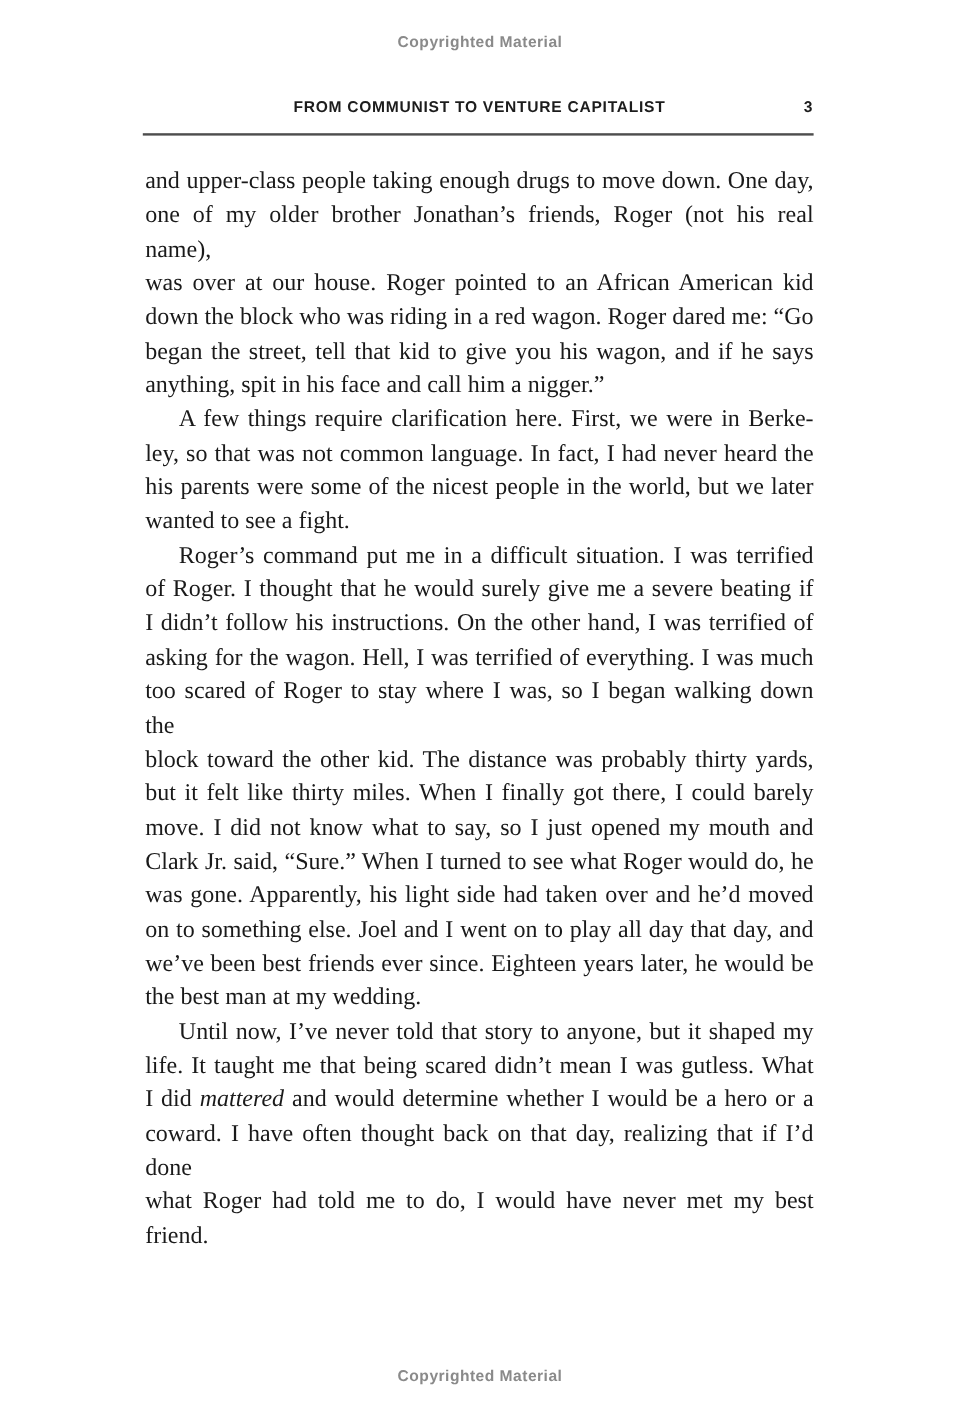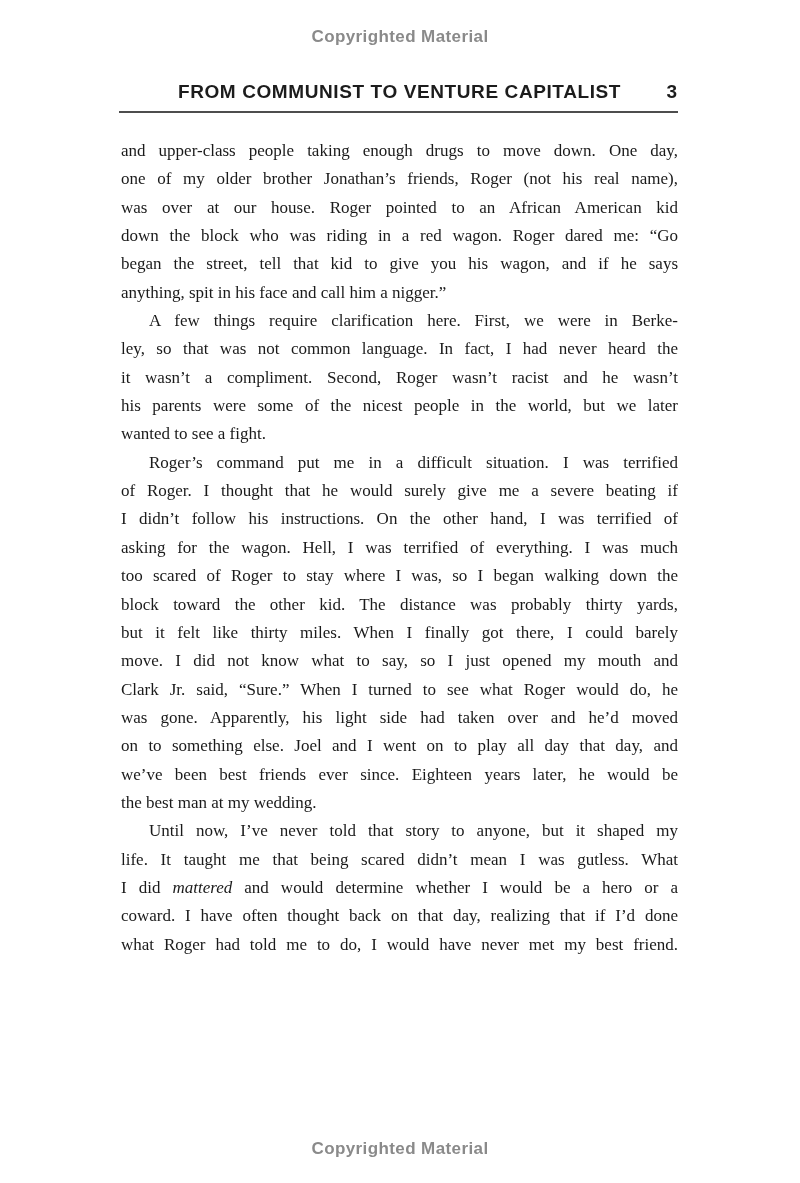--- a/index.html
+++ b/index.html
@@ -15,34 +15,34 @@
     background: #ffffff;
     font-family: "Liberation Serif", serif;
   }
   .copyright {
     position: absolute;
     left: 0;
     width: 800px;
     text-align: center;
     font-family: "Liberation Sans", sans-serif;
     font-weight: bold;
-    font-size: 17px;
+    font-size: 13px;
     color: #8a8a8a;
     letter-spacing: 0.4px;
   }
   .copyright.top { top: 27px; }
   .copyright.bottom { top: 1139px; }
   .running-header {
     position: absolute;
     top: 81px;
     left: 121px;
     width: 557px;
     font-family: "Liberation Sans", sans-serif;
     font-weight: bold;
-    font-size: 19px;
+    font-size: 13px;
     color: #1c1c1c;
   }
   .running-title {
     text-align: center;
     letter-spacing: 0.6px;
   }
   .page-number {
     position: absolute;
     top: 0;
     right: 1px;
@@ -53,21 +53,21 @@
     left: 119px;
     width: 559px;
     height: 2px;
     background: #4d4d4d;
   }
   .body-text {
     position: absolute;
     top: 137px;
     left: 121px;
     width: 557px;
-    font-size: 17px;
+    font-size: 20px;
     line-height: 28.34px;
     color: #1a1a1a;
   }
   .pline {
     text-align: justify;
     text-align-last: justify;
   }
   .pline.last {
     text-align-last: left;
   }
@@ -97,21 +97,20 @@
         <div class="pline">and upper-class people taking enough drugs to move down. One day,</div>
         <div class="pline">one of my older brother Jonathan’s friends, Roger (not his real name),</div>
         <div class="pline">was over at our house. Roger pointed to an African American kid</div>
         <div class="pline">down the block who was riding in a red wagon. Roger dared me: “Go</div>
         <div class="pline">began the street, tell that kid to give you his wagon, and if he says</div>
         <div class="pline last">anything, spit in his face and call him a nigger.”</div>
       </div>
       <div class="para indent">
         <div class="pline">A few things require clarification here. First, we were in Berke-</div>
         <div class="pline">ley, so that was not common language. In fact, I had never heard the</div>
-        <div class="pline">it wasn’t a compliment. Second, Roger wasn’t racist and he wasn’t</div>
         <div class="pline">his parents were some of the nicest people in the world, but we later</div>
         <div class="pline last">wanted to see a fight.</div>
       </div>
       <div class="para indent">
         <div class="pline">Roger’s command put me in a difficult situation. I was terrified</div>
         <div class="pline">of Roger. I thought that he would surely give me a severe beating if</div>
         <div class="pline">I didn’t follow his instructions. On the other hand, I was terrified of</div>
         <div class="pline">asking for the wagon. Hell, I was terrified of everything. I was much</div>
         <div class="pline">too scared of Roger to stay where I was, so I began walking down the</div>
         <div class="pline">block toward the other kid. The distance was probably thirty yards,</div>

